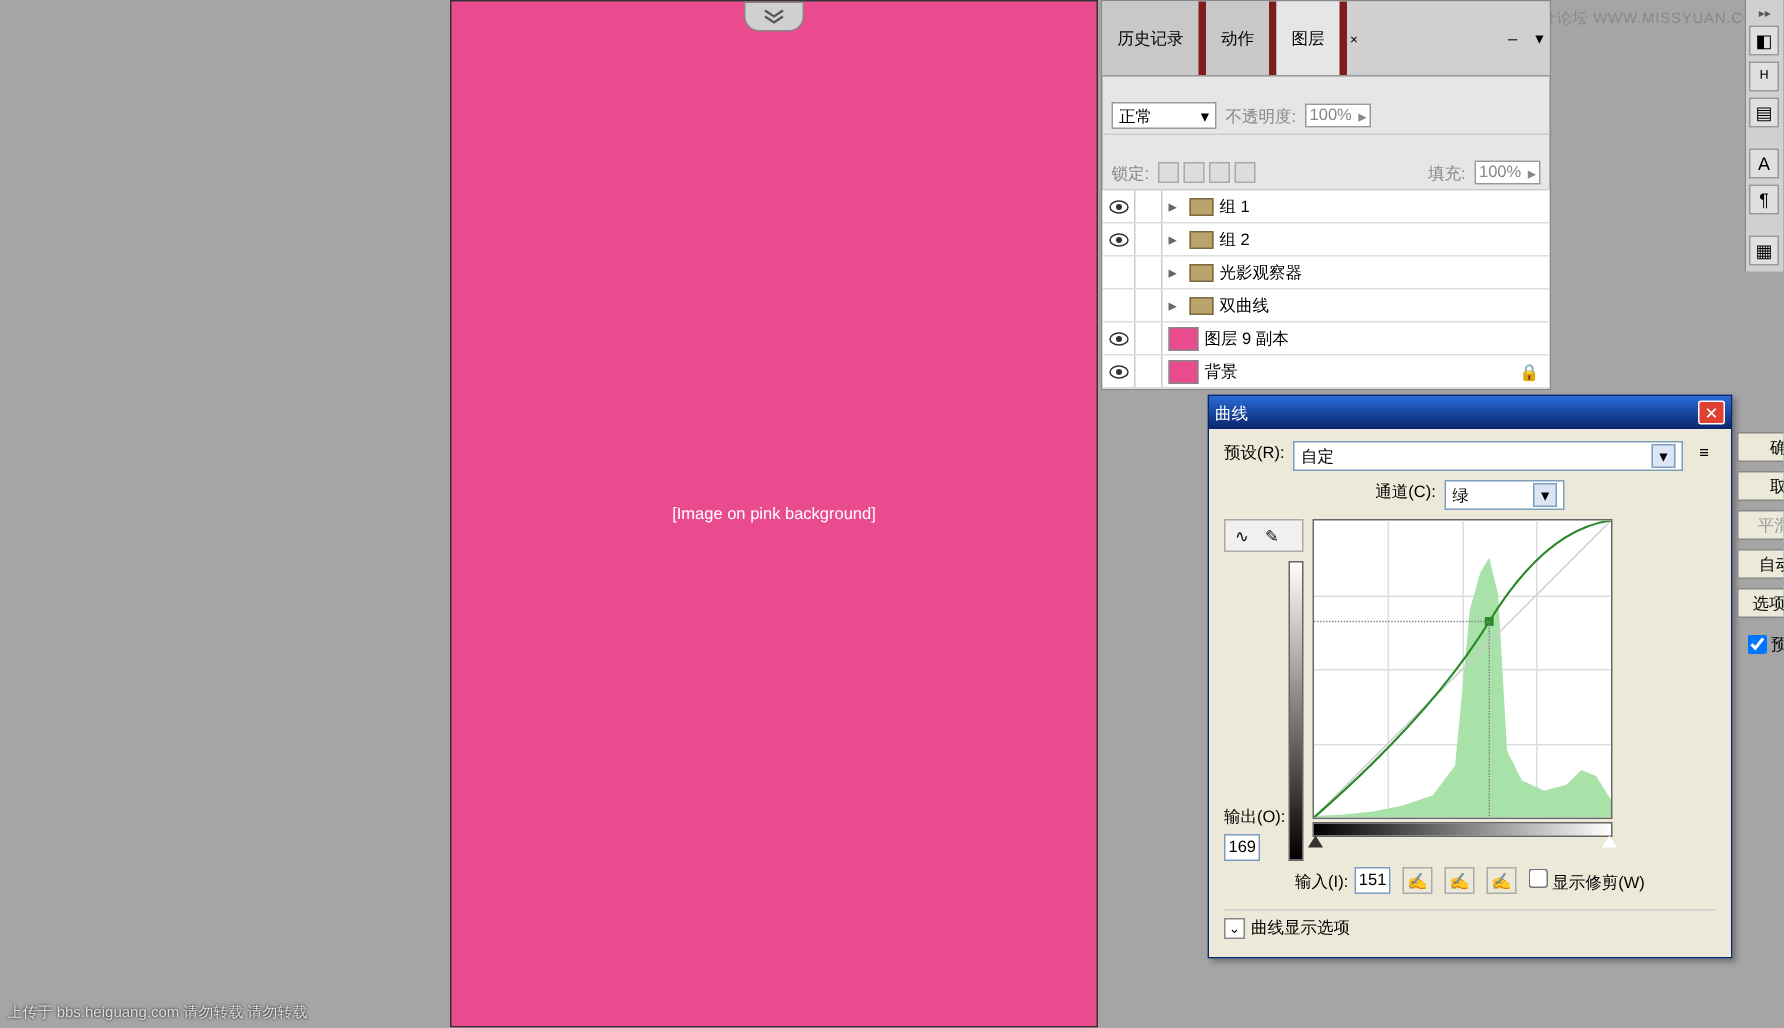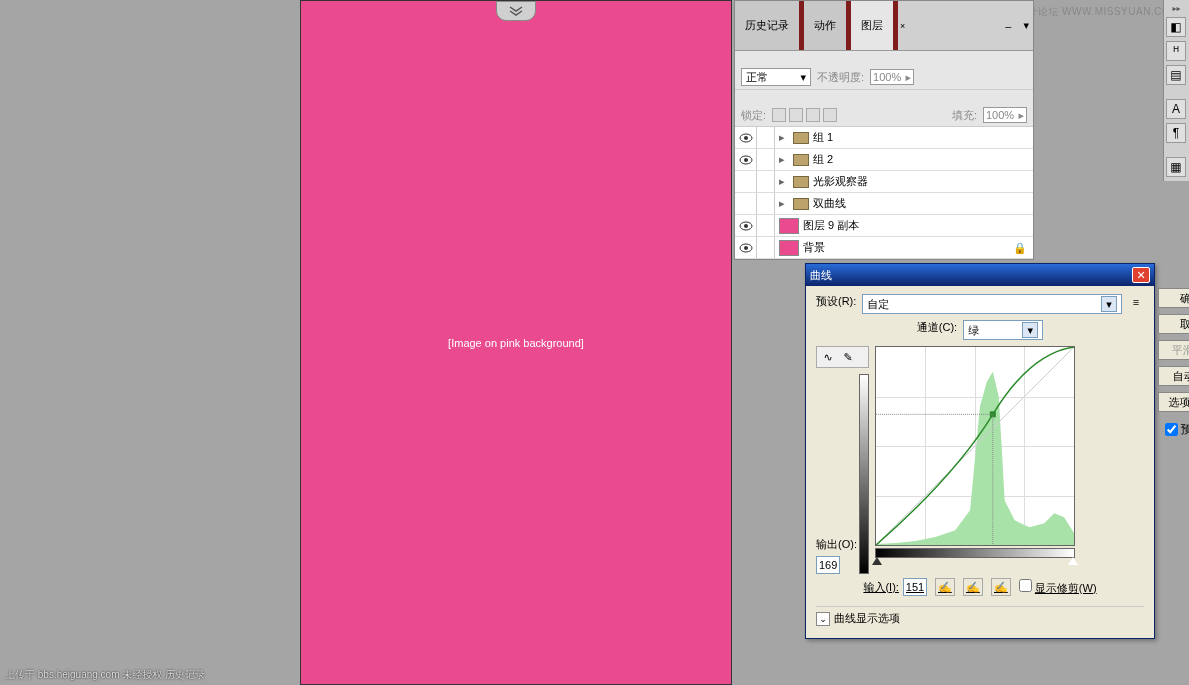--- a/index.html
+++ b/index.html
@@ -56,21 +56,21 @@
 .graph .grid-line { position: absolute; background: #ddd; }
 .graph .hist { position: absolute; bottom: 0; left: 0; width: 100%; height: 100%; }
 .graph .curve-line { position: absolute; left: 0; top: 0; width: 100%; height: 100%; }
 .ramp-h { width: 200px; height: 10px; background: linear-gradient(to right,#000,#fff); border: 1px solid #666; margin-top: 2px; margin-left: 0; }
 .ramp-v { width: 10px; height: 200px; background: linear-gradient(to bottom,#fff,#000); border: 1px solid #666; }
 .slider-track { position: relative; height: 10px; }
 .slider-tri { position: absolute; width: 0; height: 0; border-left: 5px solid transparent; border-right: 5px solid transparent; border-bottom: 8px solid #333; top: -1px; }
 .io-field { display: flex; align-items: center; gap: 4px; }
 .io-field input { width: 24px; height: 18px; border: 1px solid #7b9ebd; padding: 0 2px; text-align: right; }
 
-.dlg-bottom { display: flex; align-items: center; gap: 8px; padding: 4px 0; justify-content: center; text-decoration: underline; }
+.dlg-bottom { display: flex; align-items: center; gap: 8px; padding: 4px 0; justify-content: center; }
 .eyedrop { width: 20px; height: 18px; display: flex; align-items: center; justify-content: center; border: 1px solid #aaa; }
 .checkbox-row input { margin-right: 3px; }
 
 .curves-options-row { display: flex; align-items: center; gap: 4px; padding: 4px 0; border-top: 1px solid #ccc; margin-top: 6px; }
 .chev { width: 14px; height: 14px; border: 1px solid #888; background: #fff; display: flex; align-items: center; justify-content: center; font-size: 9px; }
 
 .dlg-side-btns { position: absolute; right: -70px; top: 24px; width: 66px; display: flex; flex-direction: column; gap: 6px; }
 .side-btn { height: 20px; background: #ece9d8; border: 1px solid #888; display: flex; align-items: center; justify-content: center; cursor: pointer; }
 .side-btn.disabled { color: #999; }
 .checkbox-side { display: flex; align-items: center; gap: 3px; margin-top: 4px; justify-content: center; }
@@ -88,21 +88,21 @@
 <div class="canvas-area">
   <span>[Image on pink background]</span>
   <div class="canvas-toggle">
     <svg viewBox="0 0 16 12">
         <path d="M2 2 L8 6 L14 2 M2 6 L8 10 L14 6" stroke="#555" stroke-width="1.5" fill="none"></path>
       </svg>
   </div>
 </div>
 
 <div class="watermark-br">思缘设计论坛 WWW.MISSYUAN.COM</div>
-<div class="watermark-bl">上传于 bbs.heiguang.com 未经授权 历史记录</div>
+<div class="watermark-bl">上传于 bbs.heiguang.com 请勿转载 请勿转载</div>
 
 <div class="right-toolbar">
   <div class="rt-arrow">▸▸</div>
   <div class="rt-btn">◧</div>
   <div class="rt-btn">ᴴ</div>
   <div class="rt-btn">▤</div>
   <div class="rt-sep"></div>
   <div class="rt-btn">A</div>
   <div class="rt-btn">¶</div>
   <div class="rt-sep"></div>

